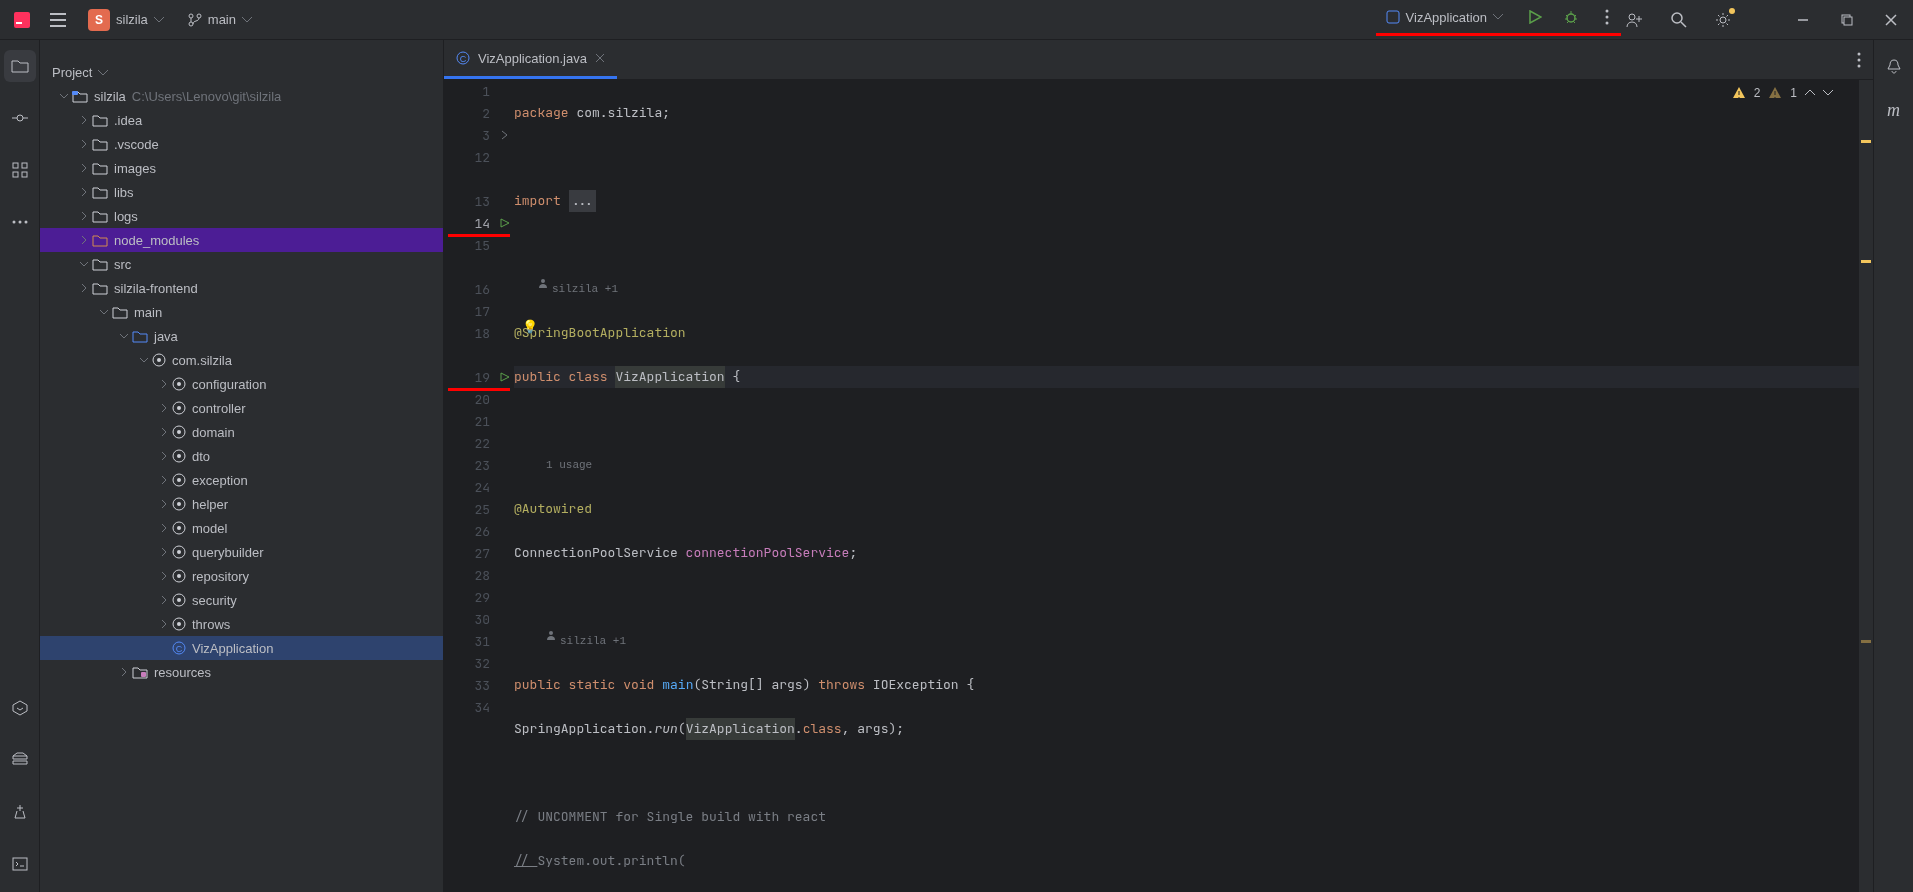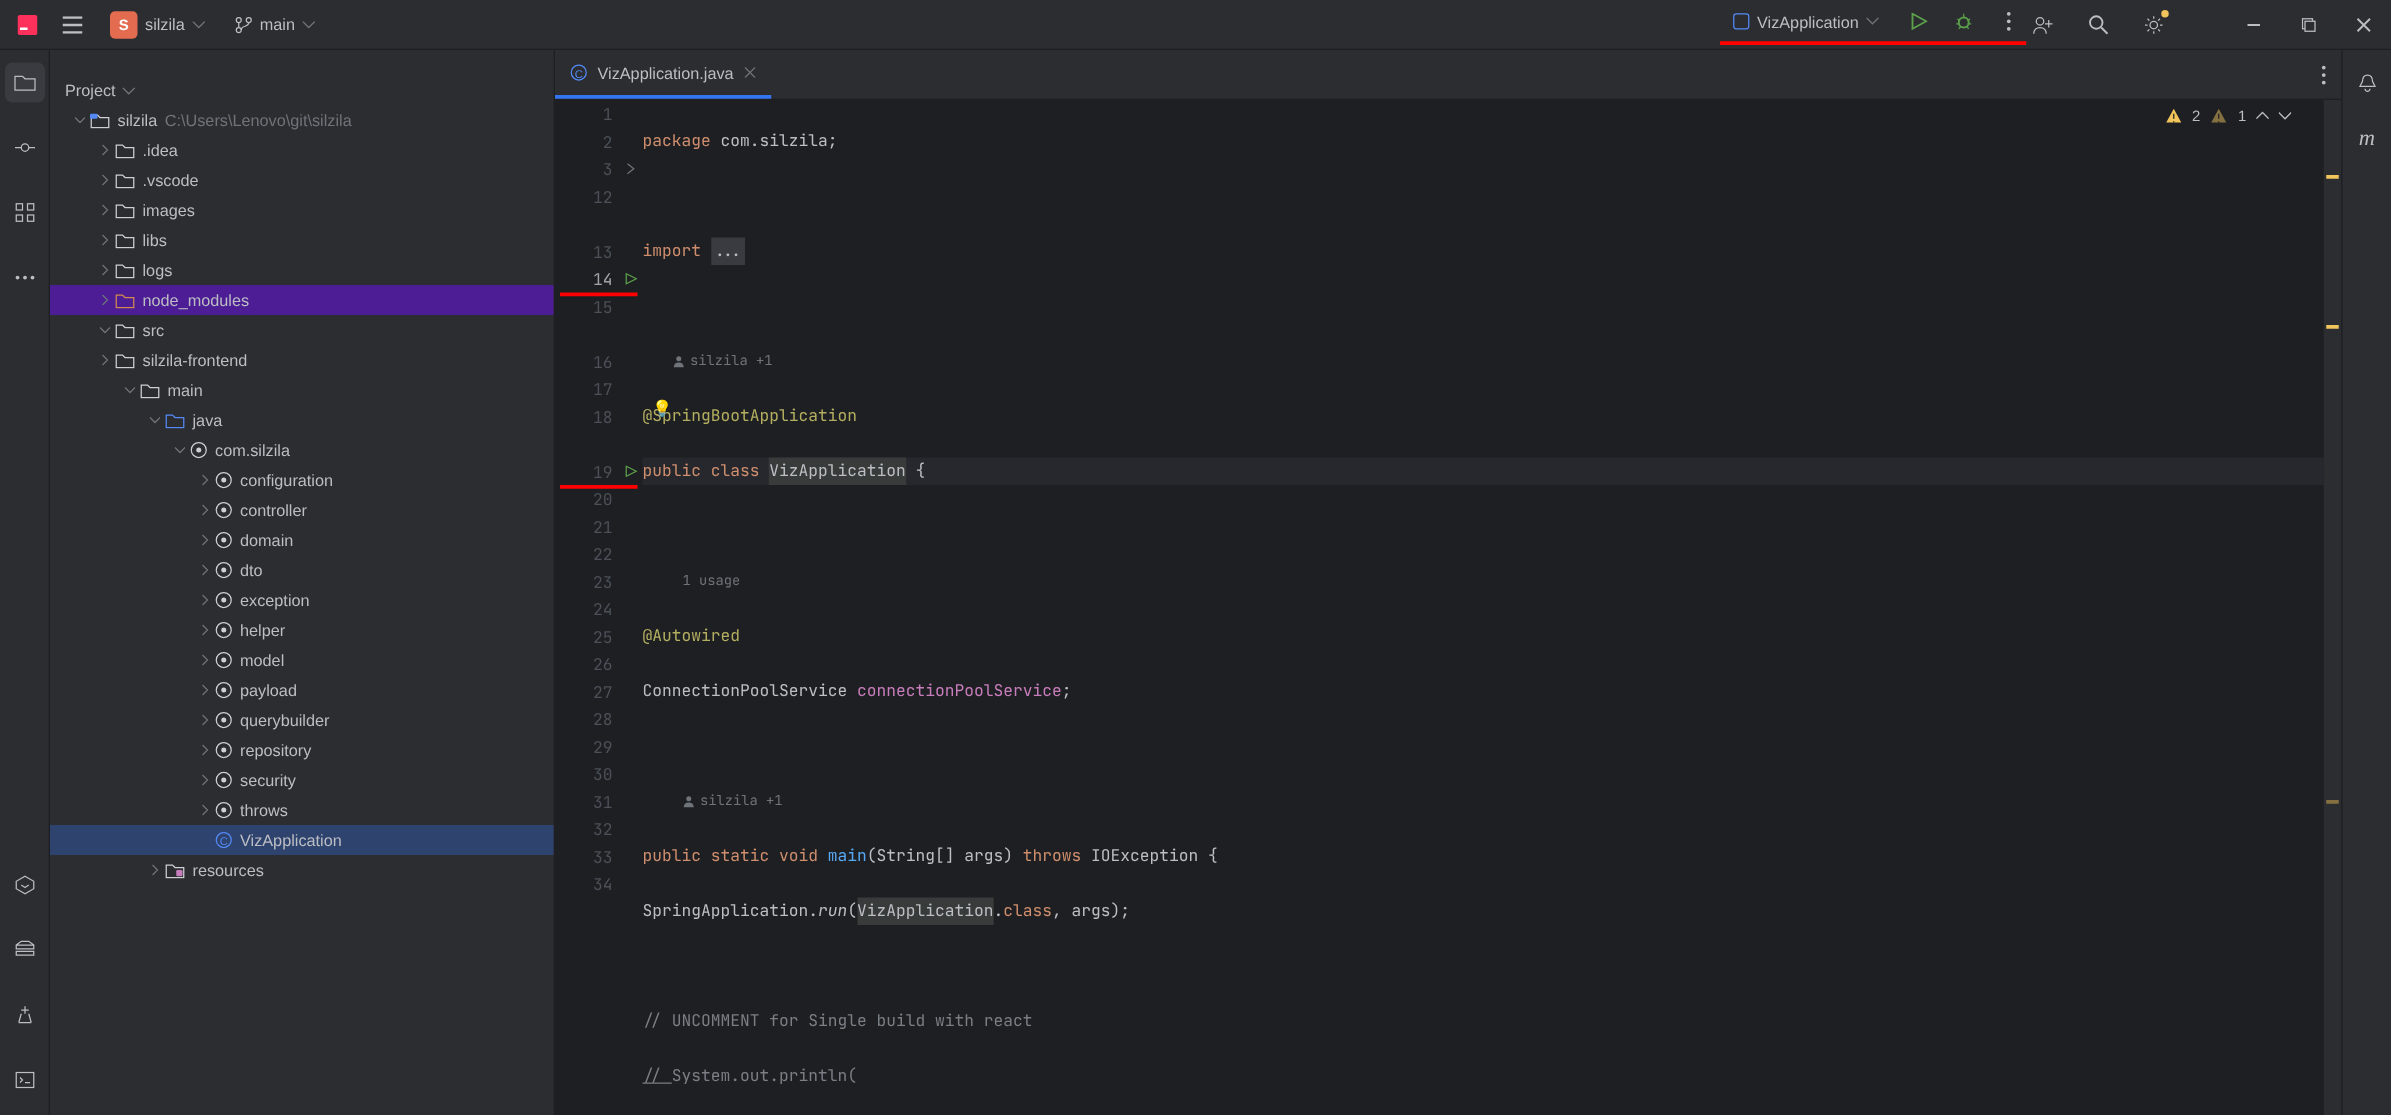--- a/index.html
+++ b/index.html
@@ -182,23 +182,24 @@
 }
 .code-line { height: 22px; display: flex; align-items: center; }
 .code-line.current-bg { background: #26282e; }
 .bulb {
   position: absolute;
   color: #f2c55c;
 }
 .inlay {
   font-size: 11px;
   color: #6f737a;
-  display: flex; align-items: center; gap: 4px;
+  display: flex; align-items: flex-start; gap: 4px;
   padding-left: 24px;
   height: 22px;
+  font-family: Liberation Mono, monospace;
 }
 .kw { color: #cf8e6d; }
 .ann { color: #b3ae60; }
 .str-dim { background: #393b40; color: #bcbec4; padding: 0 2px; }
 .hl-box { background: #373b39; }
 .fn { font-style: italic; color: #bcbec4; }
 .fld { color: #c77dbb; }
 .cmt { color: #7a7e85; }
 
 .editor-overlay-top {
@@ -670,35 +671,20 @@
                 <path d="M3 1l4 4-4 4" stroke="#6f737a" fill="none"></path>
               </svg>
             </span>
             <span class="tree-icon">
               <svg width="14" height="14">
                 <circle cx="7" cy="7" r="6" fill="none" stroke="#ced0d6"></circle>
                 <circle cx="7" cy="7" r="2" fill="#ced0d6"></circle>
               </svg>
             </span>
             <span class="tree-label">model</span>
-          </div>
-          <div class="tree-row">
-            <span class="tree-indent" style="width:116px"></span>
-            <span class="tree-arrow">
-              <svg width="10" height="10">
-                <path d="M3 1l4 4-4 4" stroke="#6f737a" fill="none"></path>
-              </svg>
-            </span>
-            <span class="tree-icon">
-              <svg width="14" height="14">
-                <circle cx="7" cy="7" r="6" fill="none" stroke="#ced0d6"></circle>
-                <circle cx="7" cy="7" r="2" fill="#ced0d6"></circle>
-              </svg>
-            </span>
-            <span class="tree-label">payload</span>
           </div>
           <div class="tree-row">
             <span class="tree-indent" style="width:116px"></span>
             <span class="tree-arrow">
               <svg width="10" height="10">
                 <path d="M3 1l4 4-4 4" stroke="#6f737a" fill="none"></path>
               </svg>
             </span>
             <span class="tree-icon">
               <svg width="14" height="14">

